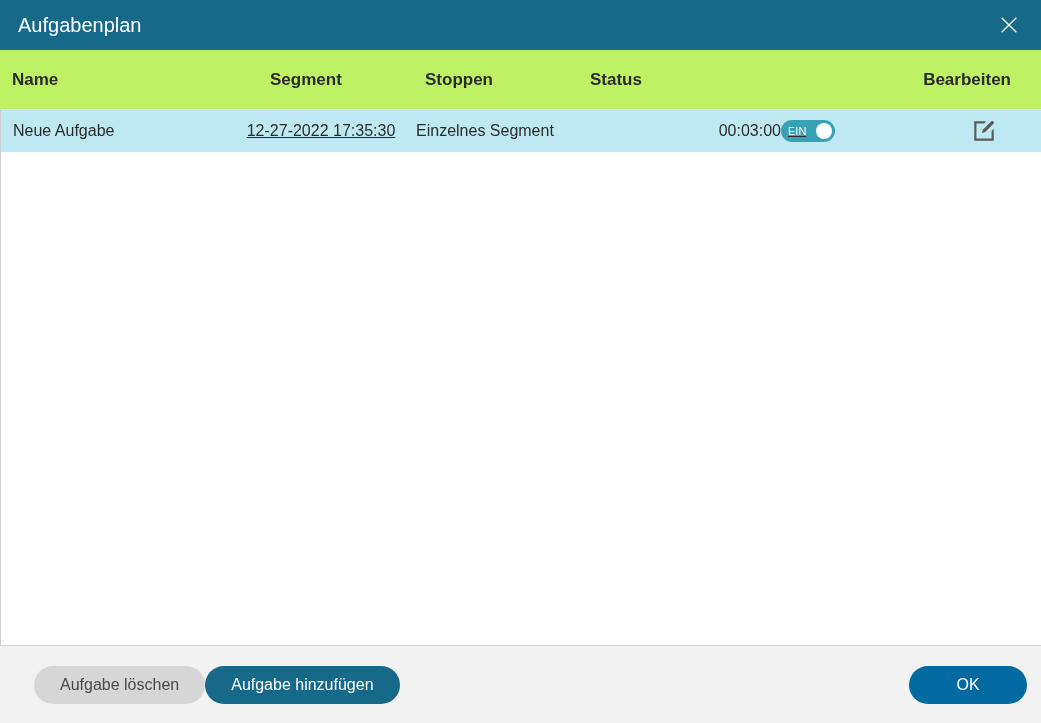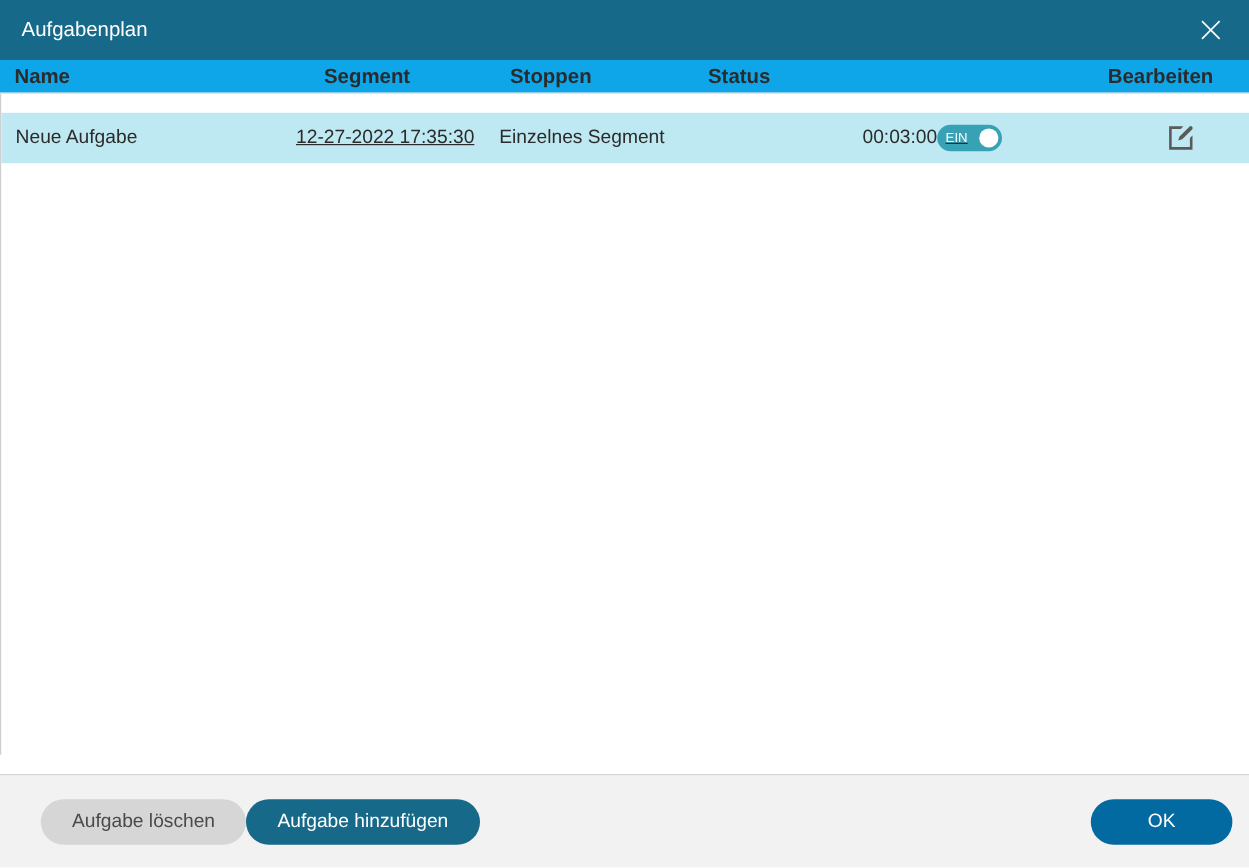--- a/index.html
+++ b/index.html
@@ -18,42 +18,42 @@
     .titlebar {
       background: #17698a;
       height: 50px;
       display: flex;
       align-items: center;
       justify-content: space-between;
       padding: 0 18px;
       color: #ffffff;
     }
     .titlebar-text {
-      font-size: 17px;
+      font-size: 20px;
       font-weight: 400;
     }
     .close-btn {
       width: 28px;
       height: 28px;
       display: flex;
       align-items: center;
       justify-content: center;
       cursor: pointer;
     }
     .close-btn svg {
       width: 22px;
       height: 22px;
       stroke: #ffffff;
       stroke-width: 1.5;
     }
     .table-header {
       display: flex;
       align-items: center;
-      height: 28px;
-      background: #0ea5e9;
+      height: 60px;
+      background: #bef264;
       border-bottom: 1px solid #e8e8e8;
       color: #2b2b2b;
       font-size: 17px;
       font-weight: 600;
     }
     .col-name   { padding-left: 12px; width: 225px; }
     .col-start  { width: 190px; text-align: left; }
     .col-segment{ width: 200px; text-align: left;  padding-left: 45px;}
     .col-stop   { width: 165px; text-align: left; }
     .col-status { width: 130px; text-align: left; }
@@ -67,21 +67,20 @@
     }
     .table-row {
       display: flex;
       align-items: center;
       height: 42px;
       font-size: 16px;
       color: #2b2b2b;
     }
     .table-row.selected {
       background: #bfe9f2;
-      margin-top: 16px;
     }
     .row-name   { padding-left: 12px; width: 225px; }
     .row-start  { width: 190px; text-align: center; text-decoration: underline; }
     .row-segment{ width: 200px;  text-align: left; }
     .row-stop   { width: 165px; text-align: right; }
     .row-status { width: 130px; text-align: left; display:flex; align-items:center;text-decoration:underline;}
     .row-edit   { flex: 1; text-align: right; padding-right: 44px; display:flex; justify-content:flex-end; align-items:center;}
 
     .toggle {
       width: 54px;

